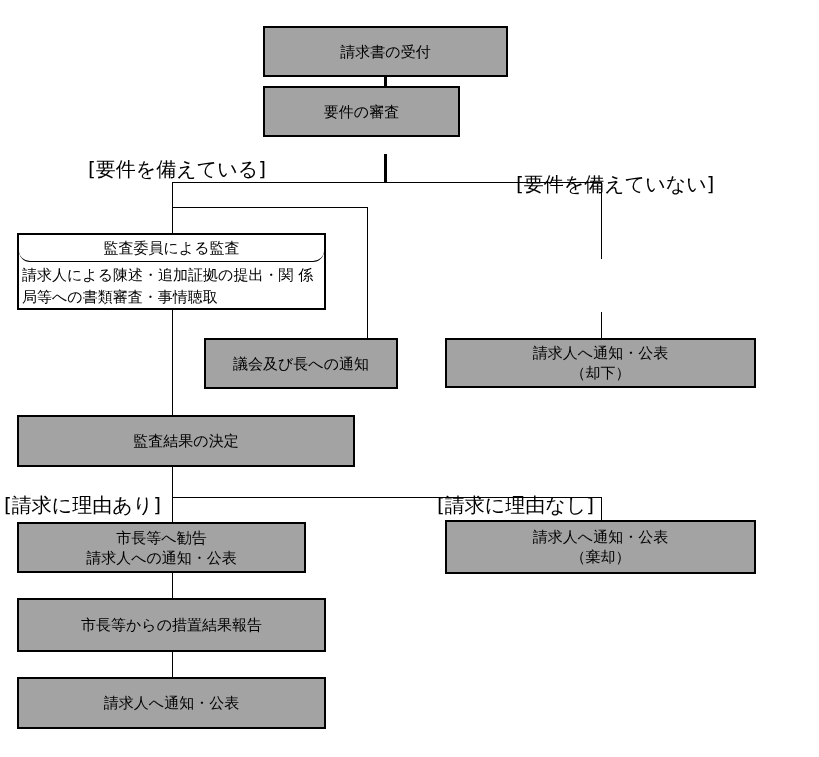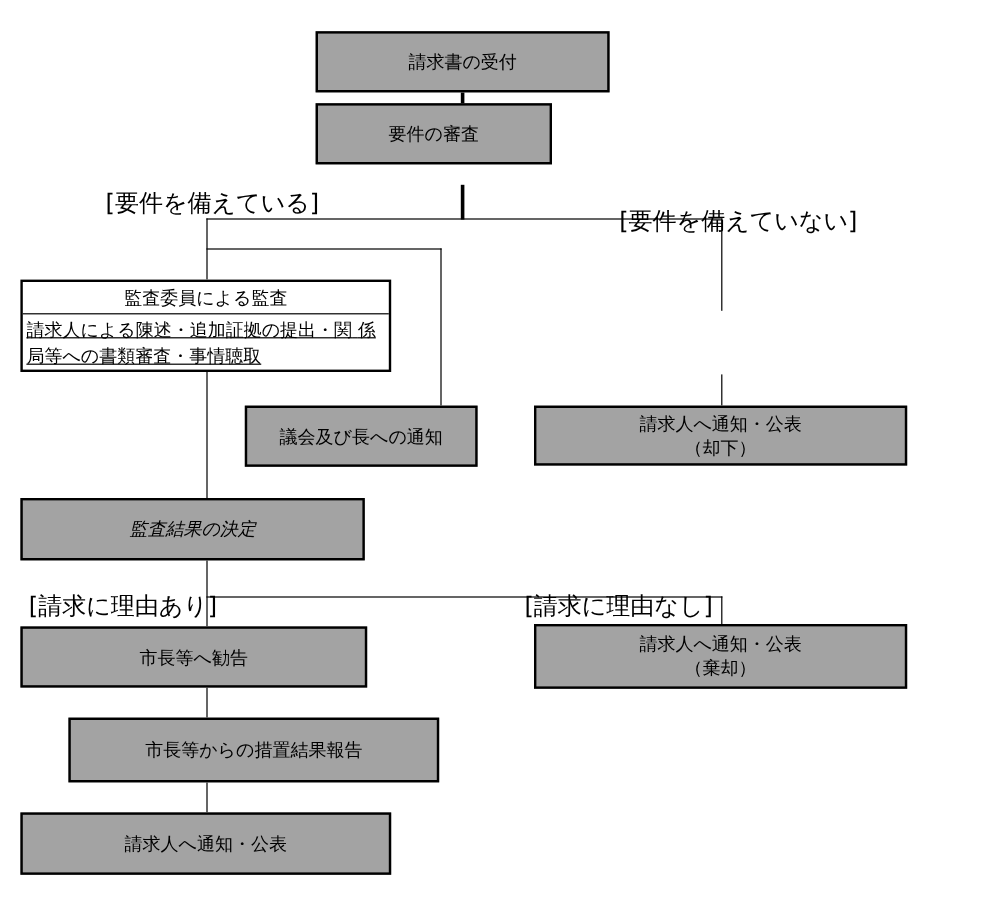--- a/index.html
+++ b/index.html
@@ -36,50 +36,50 @@
     background: #ffffff;
     font-size: 15px;
   }
   .compound .hdr {
     box-sizing: border-box;
     height: 27px;
     border-bottom: 1px solid #000000;
     display: flex;
     align-items: center;
     justify-content: center;
+    border-radius: 11px;
   }
   .compound .bdy {
     box-sizing: border-box;
     padding: 2px 3px;
     text-align: left;
     line-height: 22px;
-    text-decoration: underline;
   }
   .line {
     position: absolute;
     background: #000000;
   }
   .blabel {
     position: absolute;
     font-size: 20px;
     line-height: 18px;
     white-space: nowrap;
   }
 
   
   #b-receipt        { left: 263px; top: 26px;  width: 245px; height: 51px; }
   #b-review         { left: 263px; top: 86px; width: 197px; height: 51px; }
   #b-audit          { left: 17px;  top: 233px; width: 309px; height: 77px; }
   #b-assembly       { left: 204px; top: 338px; width: 194px; height: 51px; }
   #b-noaudit        { left: 445px; top: 259px; width: 311px; height: 53px; }
   #b-notifyreject   { left: 445px; top: 338px; width: 311px; height: 50px; }
-  #b-decision       { left: 17px;  top: 415px; width: 287px; height: 52px; font-style: italic; }
+  #b-decision       { left: 17px;  top: 415px; width: 338px; height: 52px; }
   #b-recommend      { left: 17px;  top: 522px; width: 289px; height: 51px; }
   #b-notifydismiss  { left: 445px; top: 520px; width: 311px; height: 54px; }
-  #b-report         { left: 17px;  top: 598px; width: 309px; height: 54px; margin-left: 40px; }
+  #b-report         { left: 17px;  top: 598px; width: 309px; height: 54px; }
   #b-notifyfinal    { left: 17px;  top: 677px; width: 309px; height: 52px; }
 
   
   #l-v1  { left: 384px; top: 77px;  width: 3px;   height: 26px; }
   #l-v2  { left: 384px; top: 154px; width: 3px;   height: 29px; }
   #l-h1  { left: 172px; top: 182px; width: 430px; height: 1px; }
   #l-v3  { left: 172px; top: 182px; width: 1px;   height: 51px; }
   #l-h2  { left: 172px; top: 207px; width: 196px; height: 1px; }
   #l-v4  { left: 367px; top: 207px; width: 1px;   height: 131px; }
   #l-v5  { left: 601px; top: 182px; width: 1px;   height: 77px; }
@@ -87,21 +87,21 @@
   #l-v7  { left: 172px; top: 310px; width: 1px;   height: 105px; }
   #l-v8  { left: 172px; top: 467px; width: 1px;   height: 55px; }
   #l-h3  { left: 172px; top: 497px; width: 430px; height: 1px; }
   #l-v9  { left: 601px; top: 497px; width: 1px;   height: 23px; }
   #l-v10 { left: 172px; top: 573px; width: 1px;   height: 25px; }
   #l-v11 { left: 172px; top: 652px; width: 1px;   height: 25px; }
 
   
   #lb-meets     { left: 88px;  top: 160px; }
   #lb-notmeets  { left: 516px; top: 175px; }
-  #lb-grounds   { left: 24px;   top: 496px; }
+  #lb-grounds   { left: 4px;   top: 496px; }
   #lb-nogrounds { left: 437px; top: 496px; }
 </style>
 </head>
 <body>
 
 <div id="canvas">
 
   <div class="line" id="l-v1"></div>
   <div class="line" id="l-v2"></div>
   <div class="line" id="l-h1"></div>
@@ -149,20 +149,21 @@
     <span>請求人へ通知・公表</span>
     <span>（却下）</span>
   </div>
 
   <div class="box" id="b-decision">
     <span>監査結果の決定</span>
   </div>
 
   <div class="box" id="b-recommend">
     <span>市長等へ勧告</span>
+    <span>請求人への通知・公表</span>
   </div>
 
   <div class="box" id="b-notifydismiss">
     <span>請求人へ通知・公表</span>
     <span>（棄却）</span>
   </div>
 
   <div class="box" id="b-report">
     <span>市長等からの措置結果報告</span>
   </div>

